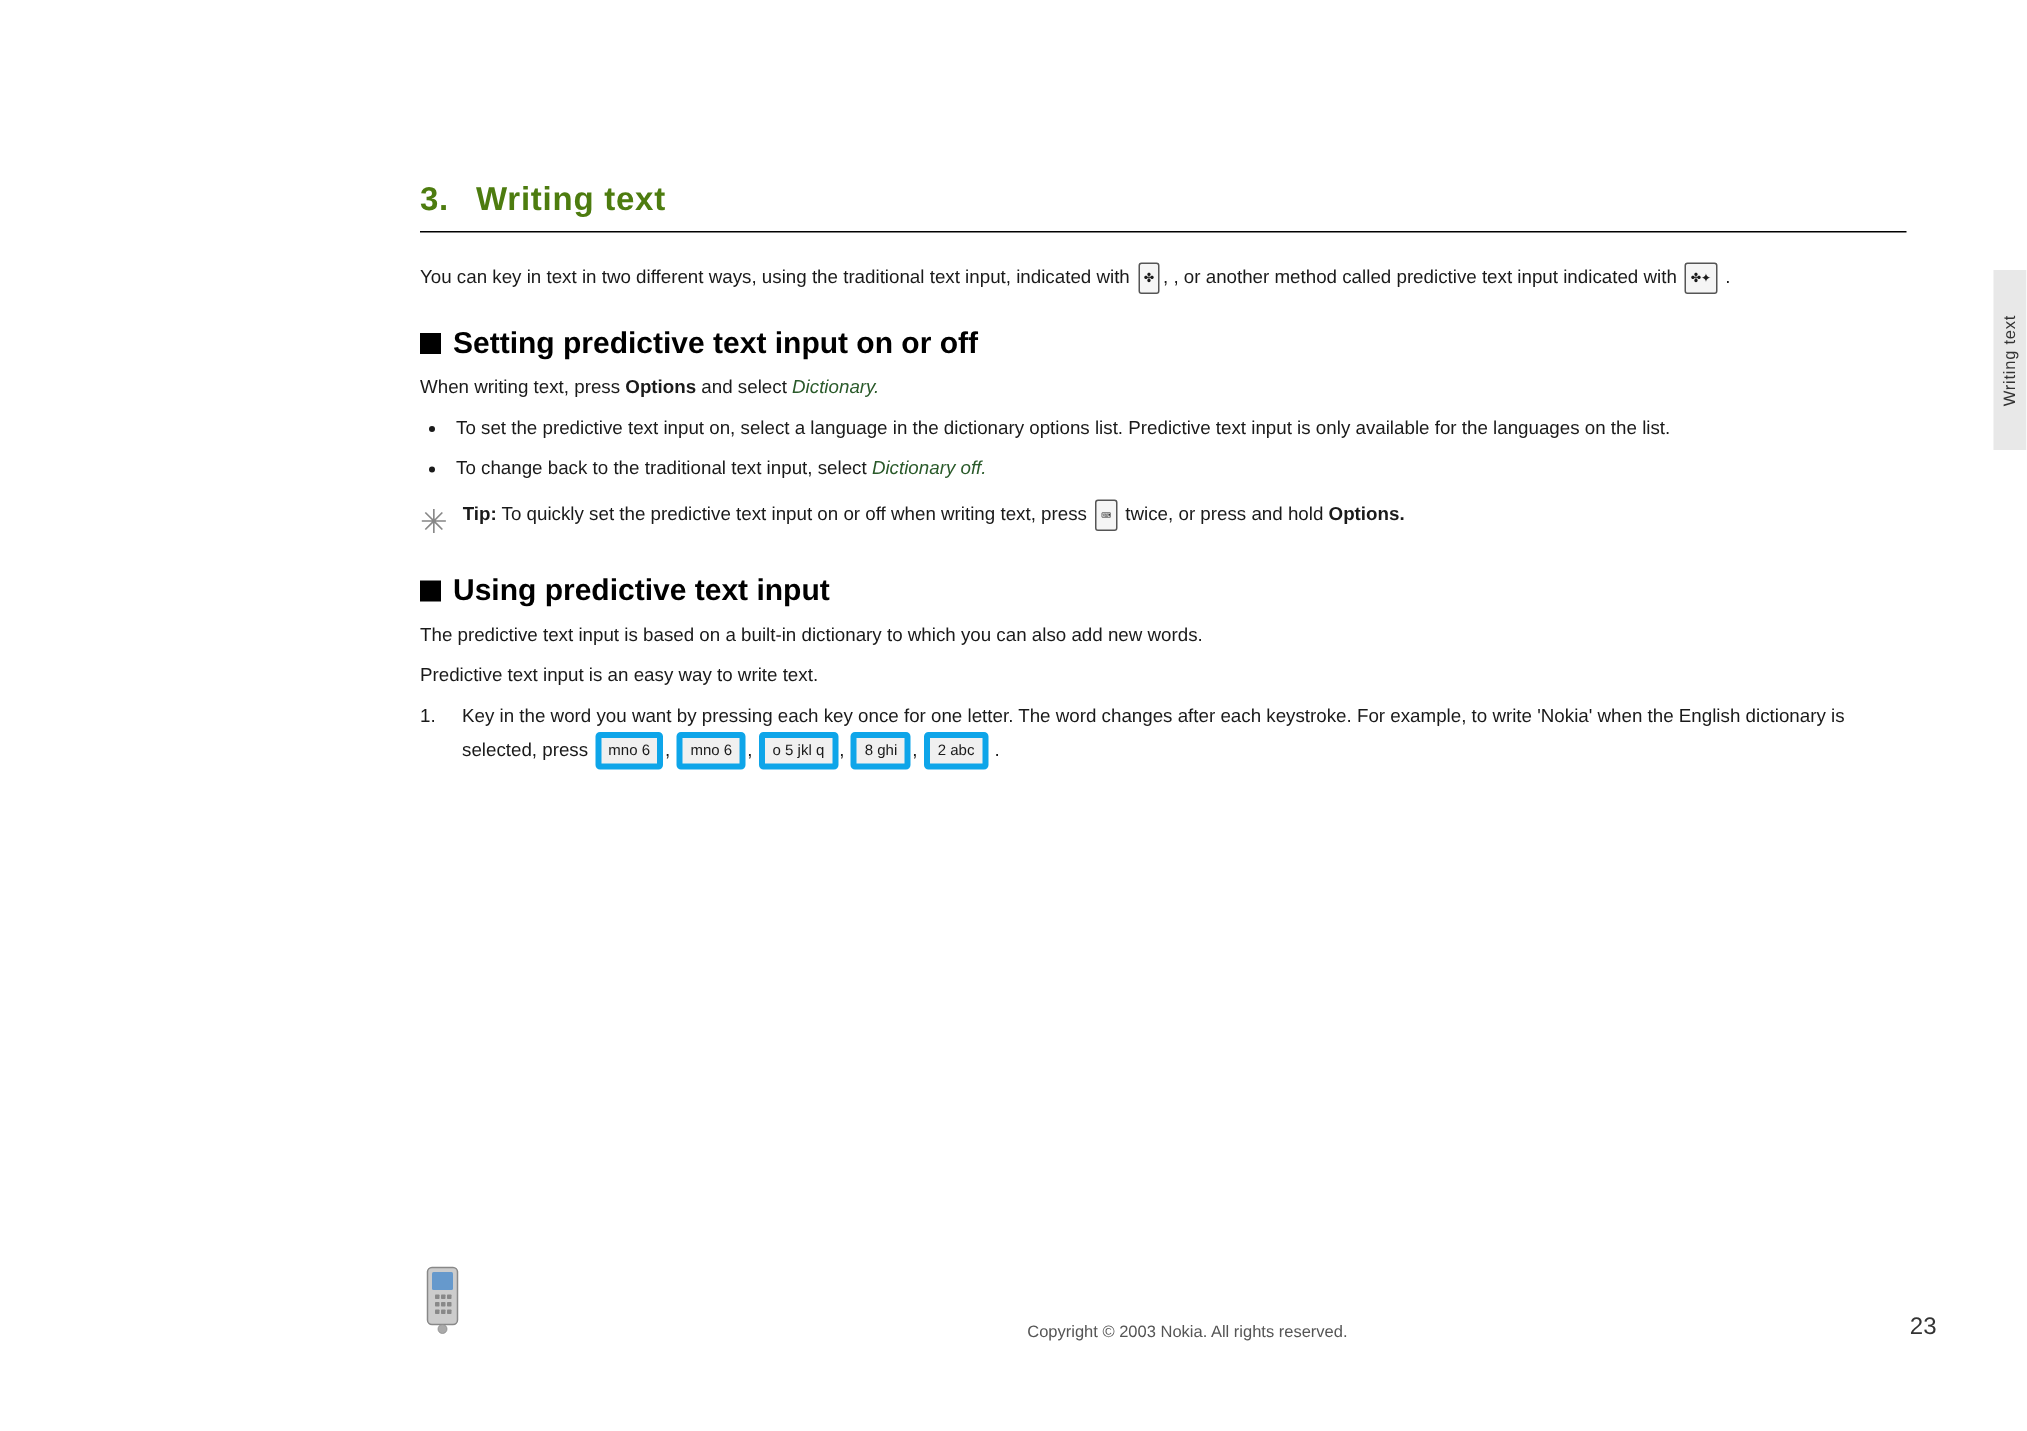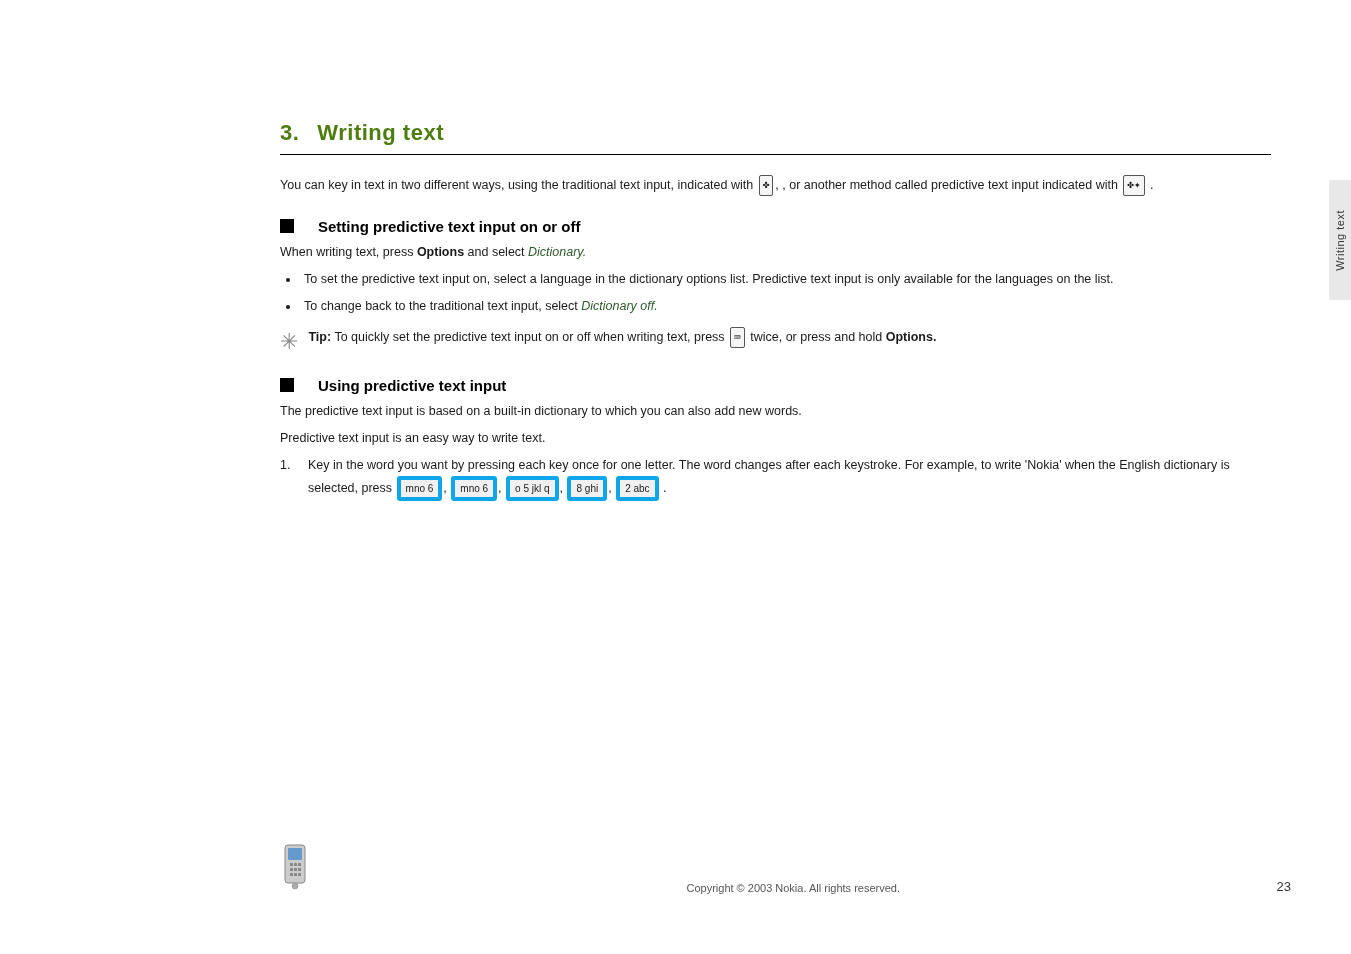--- a/index.html
+++ b/index.html
@@ -74,28 +74,28 @@
       border: 1px solid #555;
       padding: 1px 3px;
       border-radius: 2px;
       background: #f5f5f5;
       margin: 0 2px;
       font-family: monospace;
     }
 
     
     .section-heading {
-      font-size: 15px;
+      font-size: 20px;
       font-weight: bold;
       color: #000;
       margin-top: 22px;
       margin-bottom: 8px;
       display: flex;
       align-items: center;
-      gap: 24px;
+      gap: 8px;
     }
     .section-square {
       display: inline-block;
       width: 14px;
       height: 14px;
       background: #000;
       flex-shrink: 0;
     }
 
     
@@ -184,21 +184,21 @@
       gap: 20px;
       border-top: none;
     }
     .footer-text {
       font-size: 11px;
       color: #555;
       flex: 1;
       text-align: center;
     }
     .footer-page {
-      font-size: 13px;
+      font-size: 16px;
       color: #333;
     }
   </style>
 </head>
 <body>
 
 <div class="side-tab">
   <span class="side-tab-text">Writing text</span>
 </div>
 

